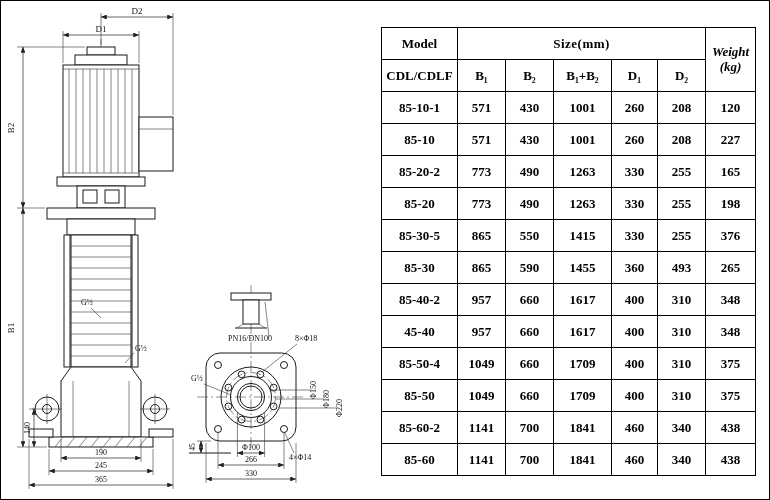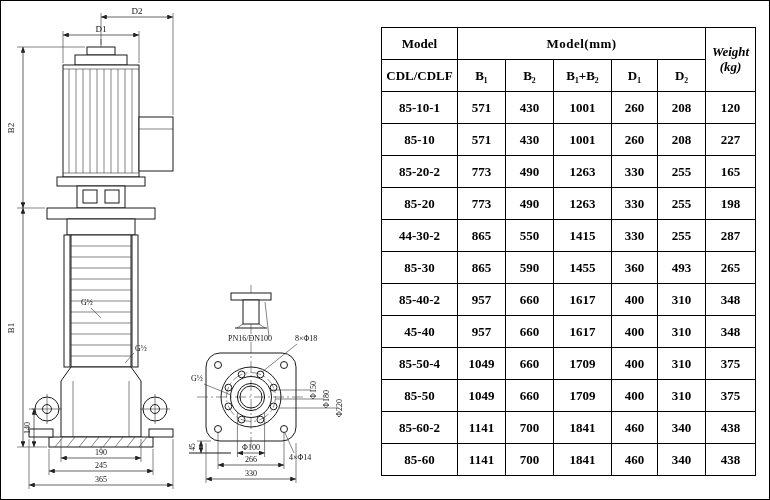--- a/index.html
+++ b/index.html
@@ -240,21 +240,21 @@
         <col style="width:48px">
         <col style="width:48px">
       <col style="width:58px">
         <col style="width:46px">
         <col style="width:48px">
         <col style="width:50px">
     </colgroup>
     <thead>
       <tr>
         <th class="model-h">Model</th>
-        <th class="size-h" colspan="5">Model(mm)</th>
+        <th class="size-h" colspan="5">Size(mm)</th>
         <th class="weight-h" rowspan="2">
           <div>Weight</div>
           <div>(kg)</div>
         </th>
       </tr>
       <tr>
         <th>CDL/CDLF</th>
         <th>B₁</th>
         <th>B₂</th>
         <th>B₁+B₂</th>
@@ -294,27 +294,27 @@
         <tr>
           <td>85-20</td>
           <td>773</td>
           <td>490</td>
           <td>1263</td>
           <td>330</td>
           <td>255</td>
           <td>198</td>
         </tr>
         <tr>
-          <td>44-30-2</td>
+          <td>85-30-5</td>
           <td>865</td>
           <td>550</td>
           <td>1415</td>
           <td>330</td>
           <td>255</td>
-          <td>287</td>
+          <td>376</td>
         </tr>
         <tr>
           <td>85-30</td>
           <td>865</td>
           <td>590</td>
           <td>1455</td>
           <td>360</td>
           <td>493</td>
           <td>265</td>
         </tr>

